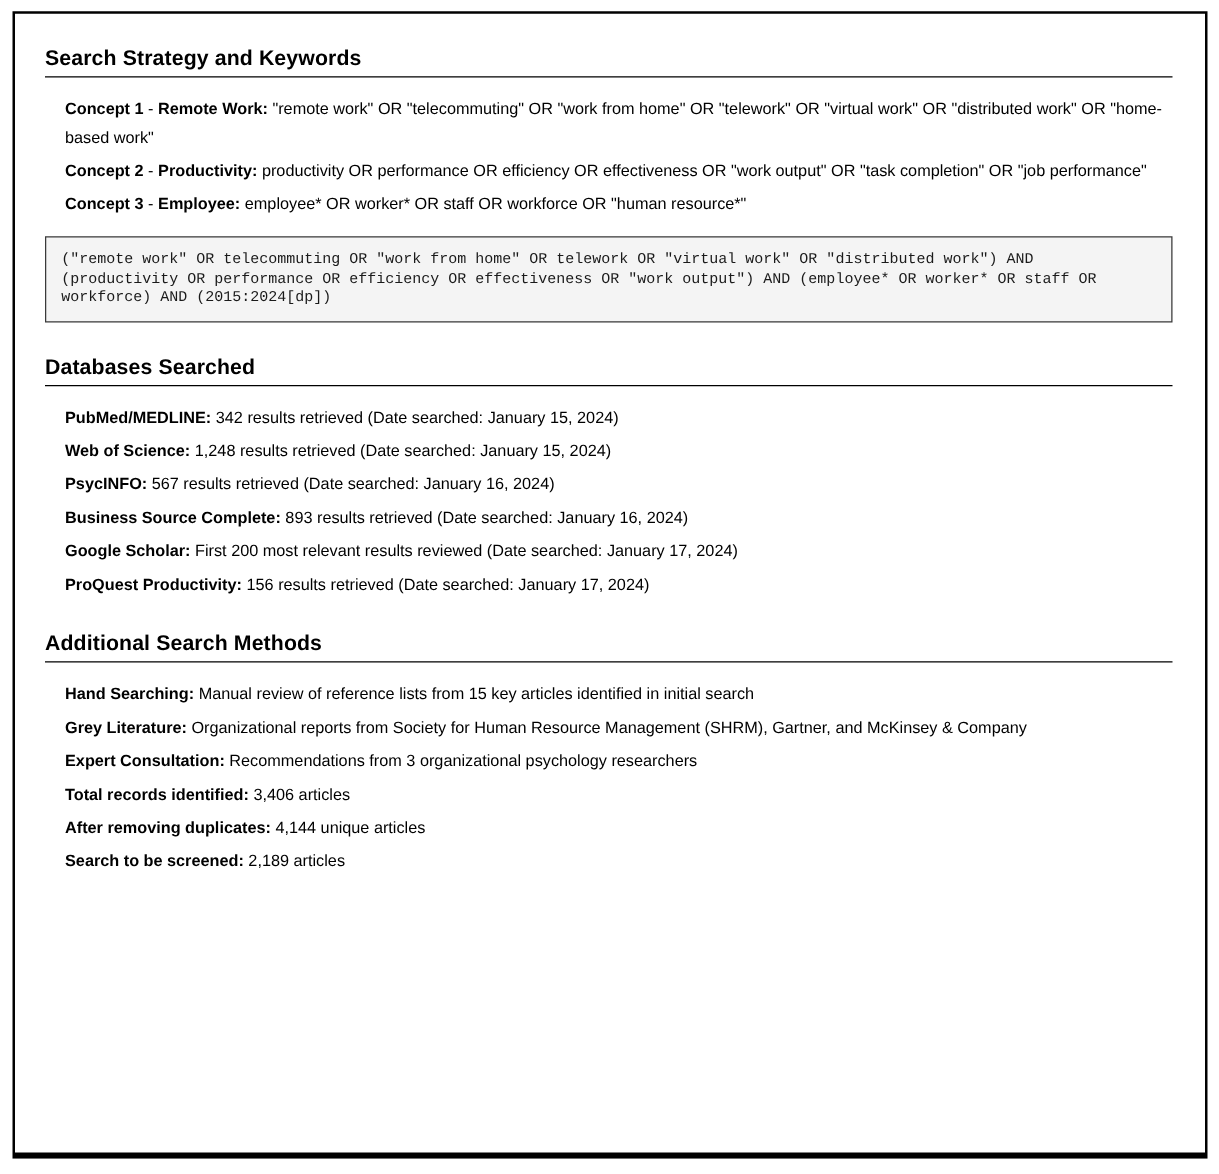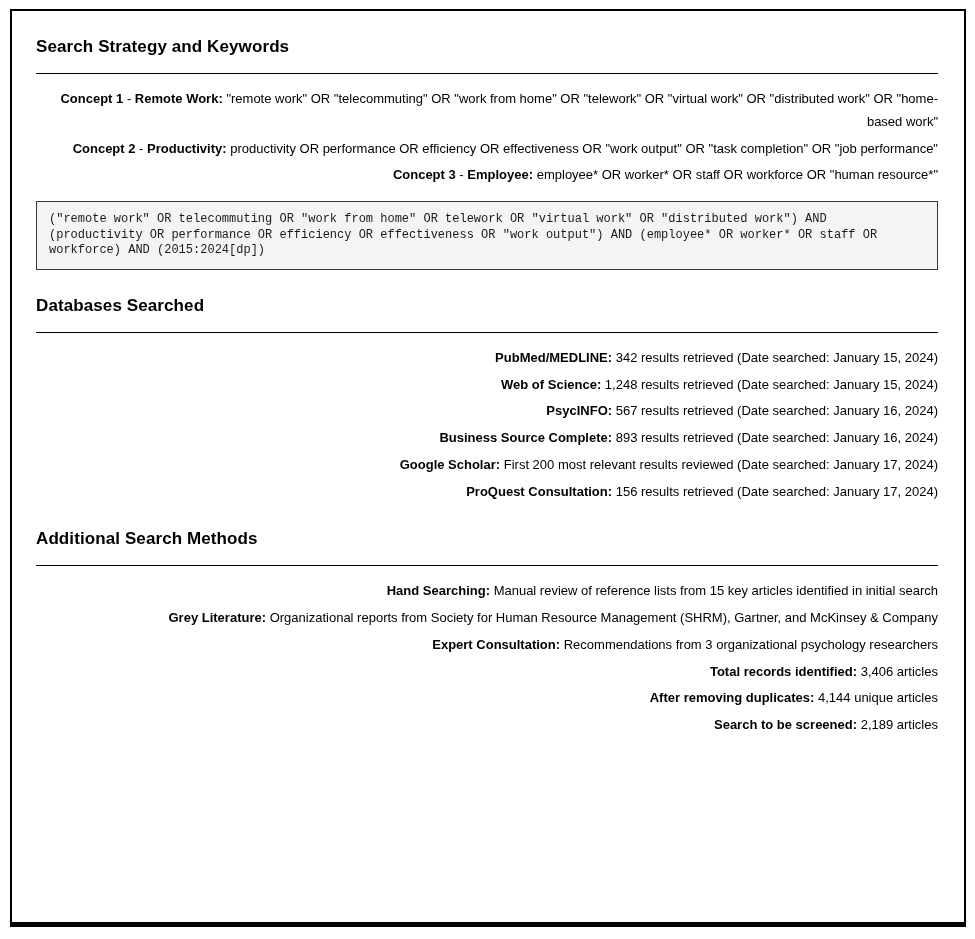--- a/index.html
+++ b/index.html
@@ -16,30 +16,29 @@
     margin: 9px 9px 0 10px;
     border: 2px solid #000000;
     border-bottom-width: 5px;
     padding: 26px 26px 30px 24px;
     background: #ffffff;
   }
   h2.section-title {
     font-size: 17px;
     font-weight: bold;
     margin: 26px 0 14px 0;
-    padding-bottom: 16px;
+    padding-bottom: 4px;
     border-bottom: 1px solid #000000;
     letter-spacing: 0.1px;
   }
   section:first-of-type h2.section-title { margin-top: 0; }
   p.item {
     font-size: 13px;
     line-height: 1.75;
     margin: 4px 0 4px 16px;
-    text-align: right;
   }
   .lbl { font-weight: bold; }
   pre.code-block {
     box-sizing: border-box;
     background: #f4f4f4;
     border: 1px solid #3a3a3a;
     margin: 14px 0 0 0;
     padding: 10px 12px;
     font-family: "Liberation Mono", "DejaVu Sans Mono", monospace;
     font-size: 12px;
@@ -65,21 +64,21 @@
     <pre class="code-block">("remote work" OR telecommuting OR "work from home" OR telework OR "virtual work" OR "distributed work") AND (productivity OR performance OR efficiency OR effectiveness OR "work output") AND (employee* OR worker* OR staff OR workforce) AND (2015:2024[dp])</pre>
   </section>
 
   <section>
     <h2 class="section-title">Databases Searched</h2>
     <p class="item"><span class="lbl">PubMed/MEDLINE:</span> <span>342 results retrieved (Date searched: January 15, 2024)</span></p>
     <p class="item"><span class="lbl">Web of Science:</span> <span>1,248 results retrieved (Date searched: January 15, 2024)</span></p>
     <p class="item"><span class="lbl">PsycINFO:</span> <span>567 results retrieved (Date searched: January 16, 2024)</span></p>
     <p class="item"><span class="lbl">Business Source Complete:</span> <span>893 results retrieved (Date searched: January 16, 2024)</span></p>
     <p class="item"><span class="lbl">Google Scholar:</span> <span>First 200 most relevant results reviewed (Date searched: January 17, 2024)</span></p>
-    <p class="item"><span class="lbl">ProQuest Consultation:</span> <span>156 results retrieved (Date searched: January 17, 2024)</span></p>
+    <p class="item"><span class="lbl">ProQuest Productivity:</span> <span>156 results retrieved (Date searched: January 17, 2024)</span></p>
   </section>
 
   <section>
     <h2 class="section-title">Additional Search Methods</h2>
     <p class="item"><span class="lbl">Hand Searching:</span> <span>Manual review of reference lists from 15 key articles identified in initial search</span></p>
     <p class="item"><span class="lbl">Grey Literature:</span> <span>Organizational reports from Society for Human Resource Management (SHRM), Gartner, and McKinsey &amp; Company</span></p>
     <p class="item"><span class="lbl">Expert Consultation:</span> <span>Recommendations from 3 organizational psychology researchers</span></p>
   </section>
 
   <section>

